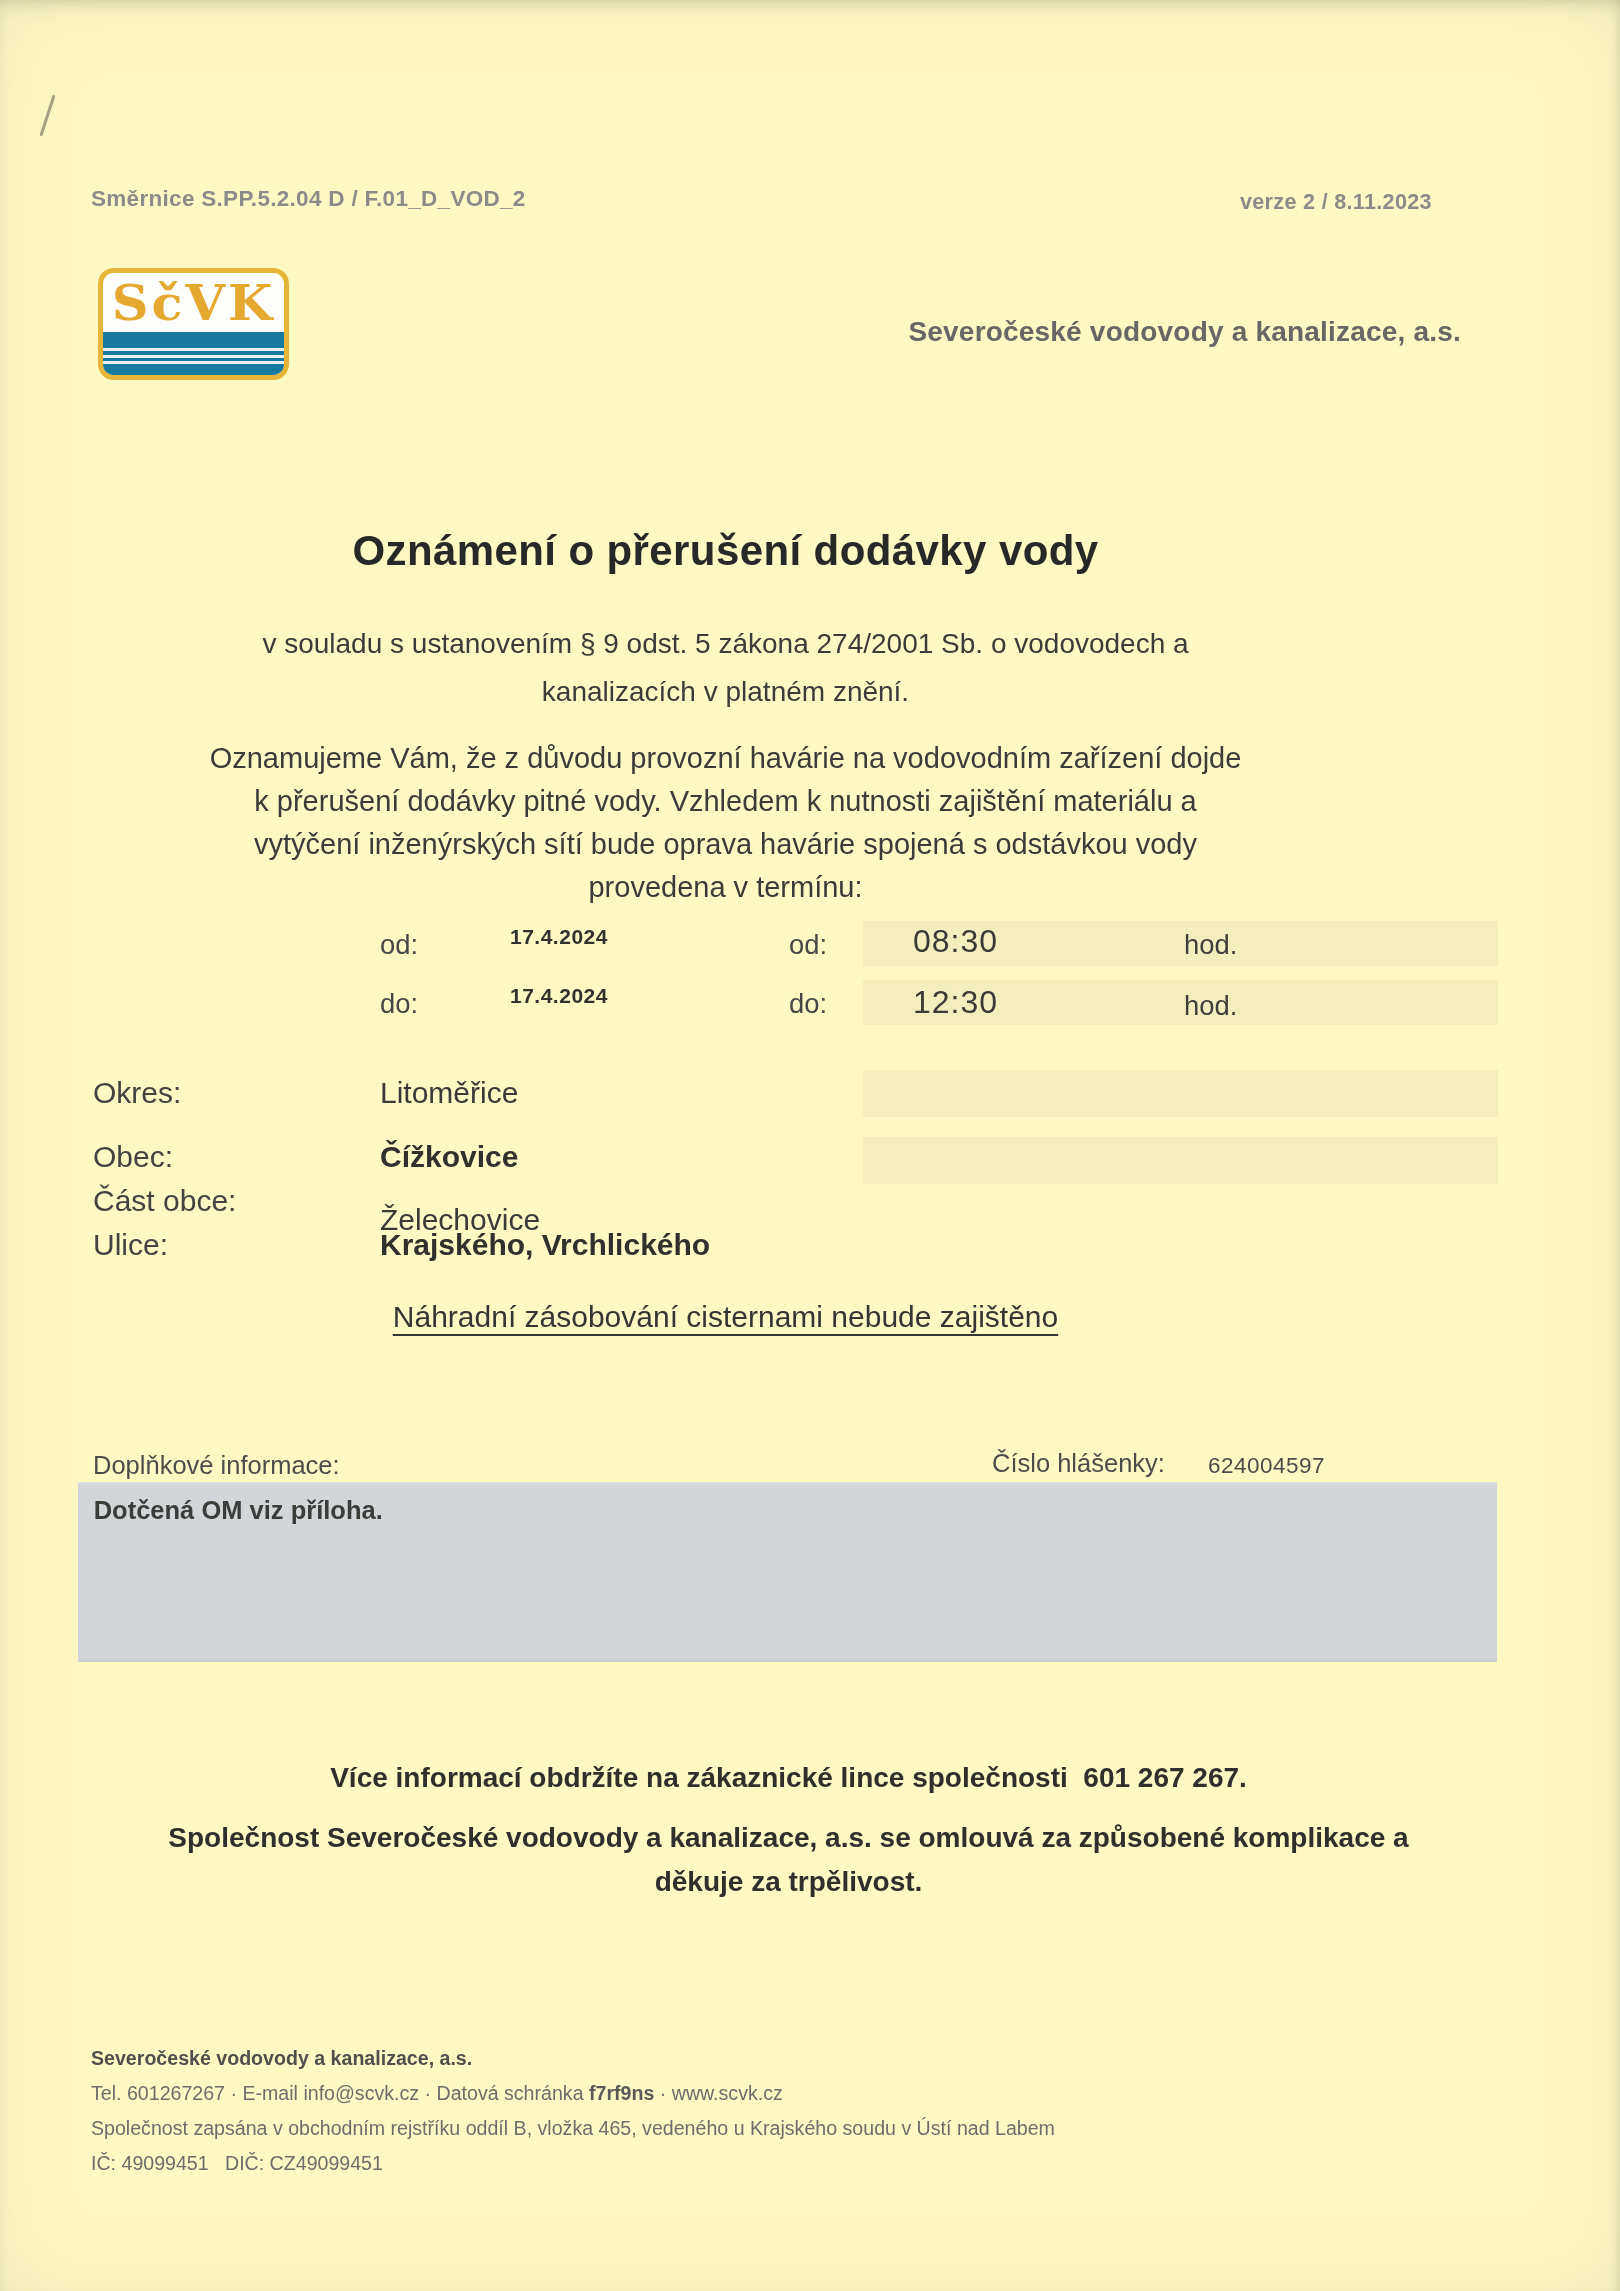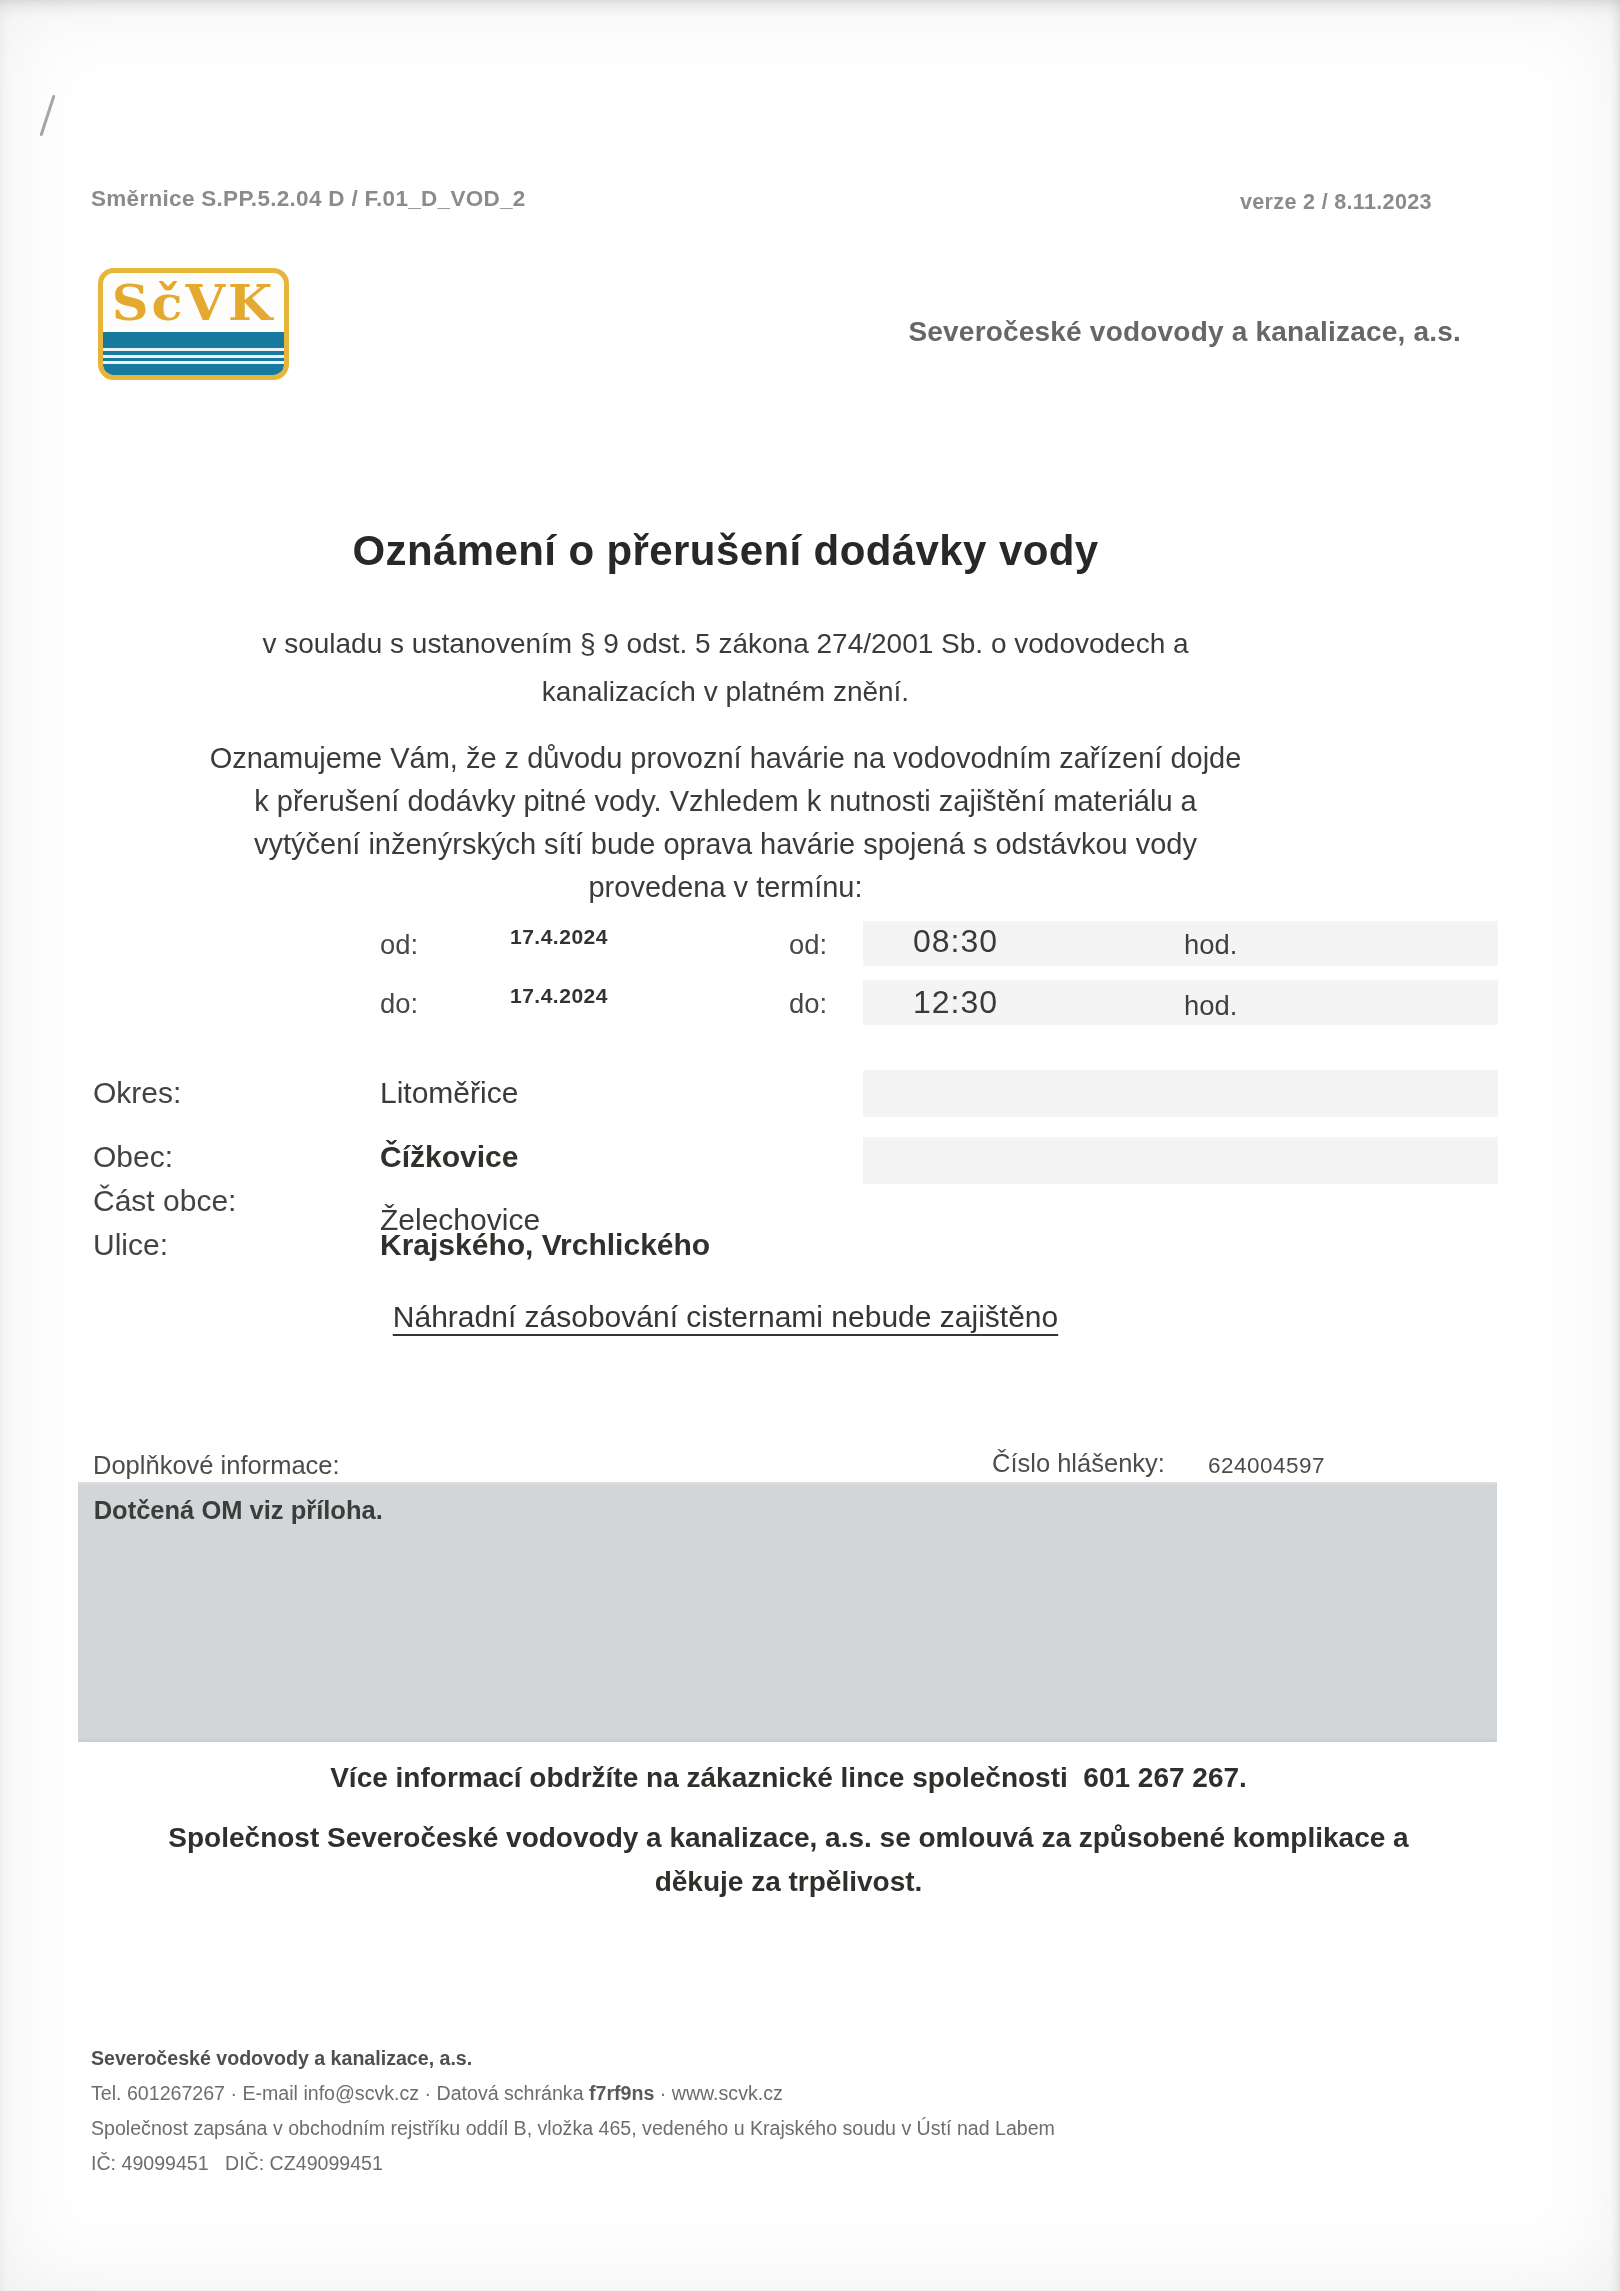--- a/index.html
+++ b/index.html
@@ -1,20 +1,20 @@
 <!DOCTYPE html>
 <html><head>
 <meta charset="utf-8">
 <style>
   html,body{margin:0;padding:0;background:#d9d8d6;}
   .page{
     position:relative;
     width:1620px;height:2292px;
     margin:0 auto;
-    background:#ffffff;
+    background:#fef9c3;
     overflow:hidden;
     font-family:"Liberation Sans", sans-serif;
     color:#3b3b39;
     box-shadow:inset 0 0 88px rgba(90,88,82,0.10), inset 0 9.8px 17.6px -7.8px rgba(0,0,0,0.16), inset -5.9px 0 13.7px -7.8px rgba(0,0,0,0.12);
   }
   .abs{position:absolute;}
   
   .scratch{
     position:absolute;left:46px;top:94px;width:2.9px;height:43px;
     background:rgba(60,60,58,0.45);transform:rotate(18deg);border-radius:2px;
@@ -71,21 +71,21 @@
   .loc-label{font-size:30px;color:#434341;}
   .loc-value{font-size:30px;color:#3a3a38;}
   .loc-bold{font-weight:bold;color:#30302d;}
   .notice{
     left:69px;top:1300px;width:1313px;text-align:center;font-size:30px;color:#353533;
   }
   .notice span{text-decoration:underline;text-underline-offset:6.9px;text-decoration-thickness:2px;}
   .info-label{font-size:25.5px;color:#4c4c4a;}
   .ticket-num{font-size:22.5px;color:#4c4c4a;letter-spacing:0.5px;}
   .graybox{
-    left:78px;top:1482px;width:1419px;height:260px;
+    left:78px;top:1482px;width:1419px;height:180px;
     background:#d3d6d9;
     box-shadow:inset 0 2px 2.9px rgba(255,255,255,0.25), inset 0 -2px 3.9px rgba(0,0,0,0.05);
   }
   .graybox-text{
     padding:13.7px 0 0 15.7px;font-weight:bold;font-size:25.5px;color:#3a3e3b;
   }
   .more-info{
     left:78px;top:1762px;width:1421px;text-align:center;
     font-weight:bold;font-size:28px;color:#2f2f2c;white-space:pre-wrap;
   }

